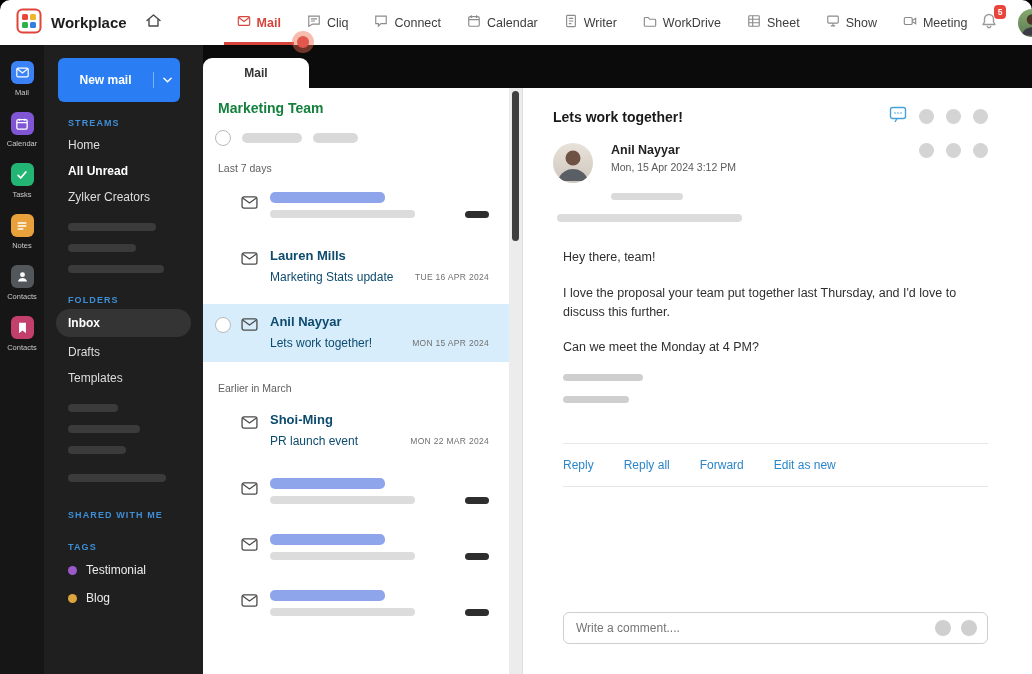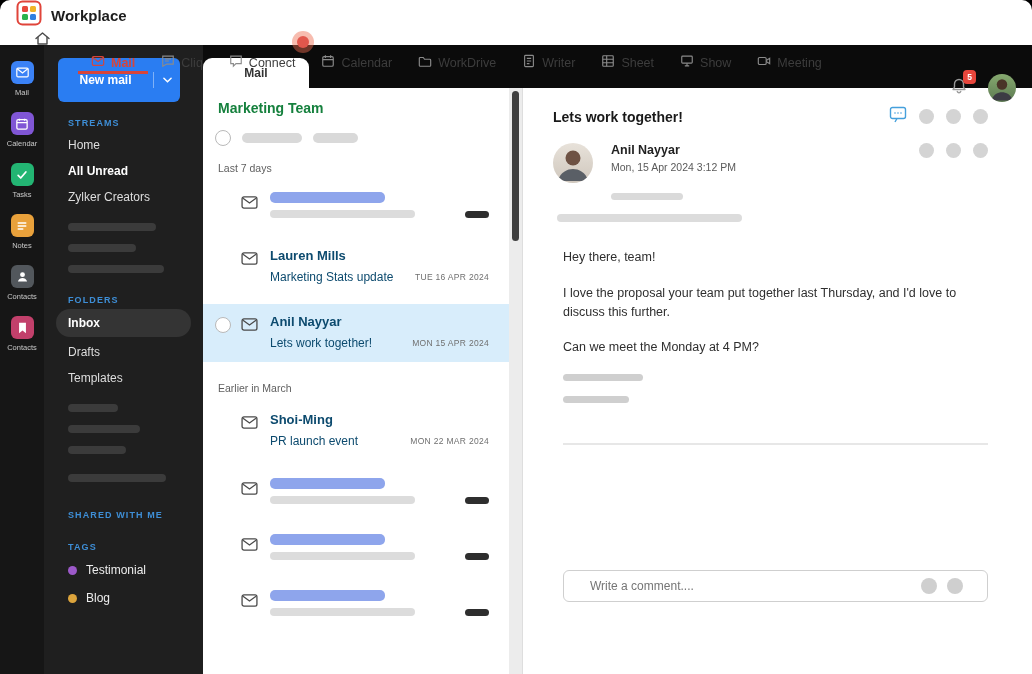--- a/index.html
+++ b/index.html
@@ -2,21 +2,21 @@
 <html><head>
 <meta charset="utf-8">
 <style>
   * { box-sizing: border-box; }
   body { margin:0; background:#000; font-family:"Liberation Sans", sans-serif; }
   .app { position:relative; width:1032px; height:674px; background:#000; overflow:hidden; }
 
   
   .topbar { position:absolute; top:0; left:0; right:0; height:45px; background:#fff;
             border-radius:10px 10px 0 0; display:flex; align-items:stretch; padding:0 16px;
-            z-index:6; box-shadow:0 1px 3px rgba(0,0,0,.15);flex-direction:column; }
+            z-index:6; box-shadow:0 1px 3px rgba(0,0,0,.15); }
   .brand-wrap { display:flex; align-items:center; gap:9px; }
   .brand { font-size:15px; font-weight:700; color:#1d1d1d; }
   .home-btn { margin-left:18px; display:flex; align-items:center; cursor:pointer; }
   .tnav { display:flex; align-items:stretch; margin-left:62px; }
   .tnav-item { display:flex; align-items:center; gap:6px; padding:3px 13px 0 13px; font-size:12.5px;
                color:#3d3d3d; border-bottom:3px solid transparent; cursor:pointer; white-space:nowrap; }
   .tnav-item svg { stroke:#8b8b8b; }
   .tnav-item.active { color:#d6453b; font-weight:700; border-bottom-color:#d6453b; }
   .tnav-item.active svg { stroke:#d6453b; }
   .top-right { margin-left:auto; display:flex; align-items:center; gap:20px; }
@@ -103,21 +103,21 @@
   .r-body p { margin:0 0 17px 0; }
   .r-body .wrap { max-width:420px; }
   .sk-sig1 { width:80px; height:7px; background:#cfcfcf; margin:10px 0 0 10px; }
   .sk-sig2 { width:66px; height:7px; background:#cfcfcf; margin:15px 0 0 10px; }
   .r-div { border:none; border-top:1px solid #e7e7e7; margin:40px 0 0 10px; }
   .r-div2 { border:none; border-top:1px solid #e7e7e7; margin:0 0 0 10px; }
   .r-actions { display:flex; gap:30px; margin-left:10px; padding:14px 0; }
   .r-actions a { font-size:12px; color:#2b86c9; text-decoration:none; cursor:pointer; }
   .r-spacer { height:125px; }
   .comment { margin-left:10px; height:32px; border:1px solid #cfcfcf; border-radius:6px; display:flex;
-             align-items:center; padding:0 24px; gap:10px; }
+             align-items:center; padding:0 10px; gap:10px; }
   .comment input { flex:1; border:none; outline:none; font-size:12px; color:#444; background:transparent;
                    font-family:"Liberation Sans", sans-serif; }
   .c-circle { width:16px; height:16px; border-radius:50%; background:#cfcfcf; cursor:pointer; flex:none; }
 </style>
 </head>
 <body>
 
 <div class="app">
 
   <header class="topbar">
@@ -170,31 +170,31 @@
         <span>
           <svg width="14" height="14" viewBox="0 0 16 16" fill="none" stroke-width="1.3">
             <rect x="2" y="3" width="12" height="11" rx="1.5"></rect>
               <path d="M2 6.5h12M5 1.5v3M11 1.5v3"></path>
           </svg></span>
         <span>Calendar</span>
       </div>
       <div class="tnav-item">
         <span>
           <svg width="14" height="14" viewBox="0 0 16 16" fill="none" stroke-width="1.3">
-            <path d="M1.5 5a1 1 0 011-1H6l1.5 2h6a1 1 0 011 1v6a1 1 0 01-1 1h-11a1 1 0 01-1-1z"></path>
-          </svg></span>
-        <span>WorkDrive</span>
-      </div>
-      <div class="tnav-item">
-        <span>
-          <svg width="14" height="14" viewBox="0 0 16 16" fill="none" stroke-width="1.3">
             <rect x="3" y="1.5" width="10" height="13" rx="1"></rect>
               <path d="M5.5 5h5M5.5 8h5M5.5 11h3"></path>
           </svg></span>
         <span>Writer</span>
+      </div>
+      <div class="tnav-item">
+        <span>
+          <svg width="14" height="14" viewBox="0 0 16 16" fill="none" stroke-width="1.3">
+            <path d="M1.5 5a1 1 0 011-1H6l1.5 2h6a1 1 0 011 1v6a1 1 0 01-1 1h-11a1 1 0 01-1-1z"></path>
+          </svg></span>
+        <span>WorkDrive</span>
       </div>
       <div class="tnav-item">
         <span>
           <svg width="14" height="14" viewBox="0 0 16 16" fill="none" stroke-width="1.3">
             <rect x="2" y="2" width="12" height="12" rx="1"></rect>
               <path d="M2 6h12M2 10h12M6.5 2v12"></path>
           </svg></span>
         <span>Sheet</span>
       </div>
       <div class="tnav-item">
@@ -488,20 +488,26 @@
         <div class="r-body">
           <p>Hey there, team!</p>
           <p class="wrap">I love the proposal your team put together last Thursday, and I'd love to discuss this further.</p>
           <p>Can we meet the Monday at 4 PM?</p>
         </div>
 
         <span class="sk sk-sig1"></span>
         <span class="sk sk-sig2"></span>
 
         <hr class="r-div">
+        <div class="r-actions">
+          <a>Reply</a>
+          <a>Reply all</a>
+          <a>Forward</a>
+          <a>Edit as new</a>
+        </div>
         <hr class="r-div2">
 
         <div class="r-spacer"></div>
 
         <div class="comment">
           <input type="text" placeholder="Write a comment...." style="">
           <span class="c-circle"></span>
           <span class="c-circle"></span>
         </div>
       </section>

